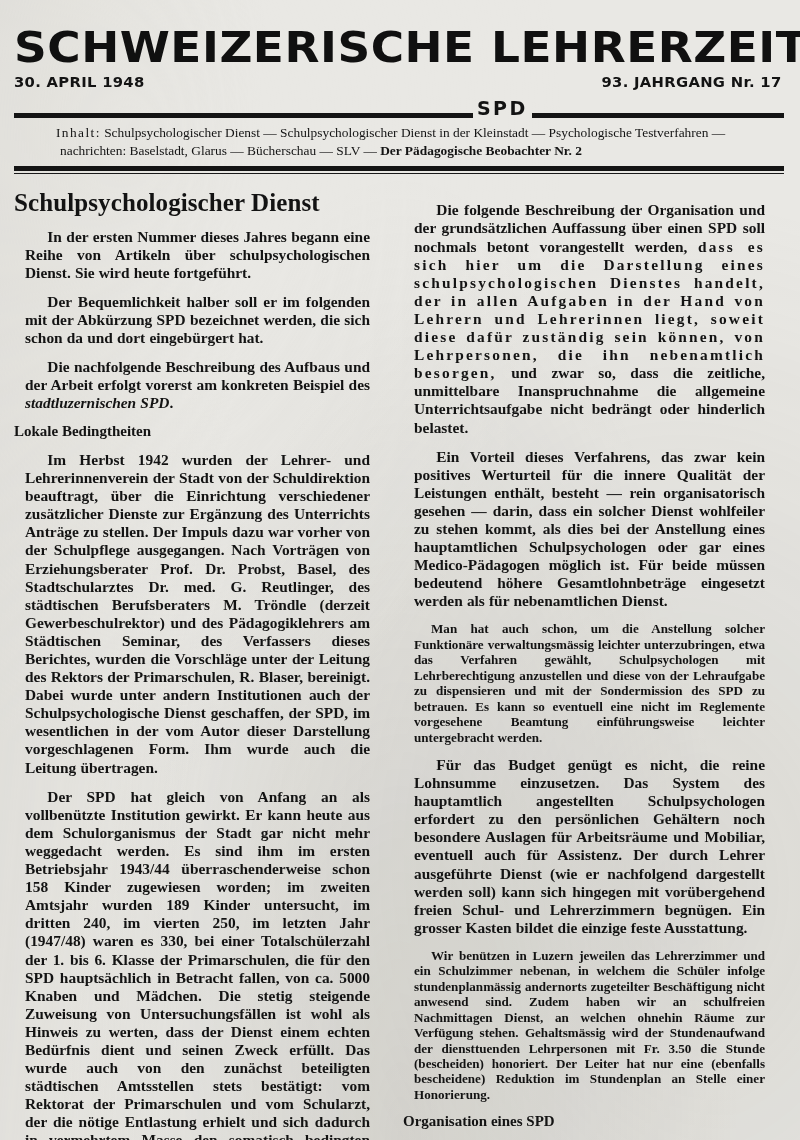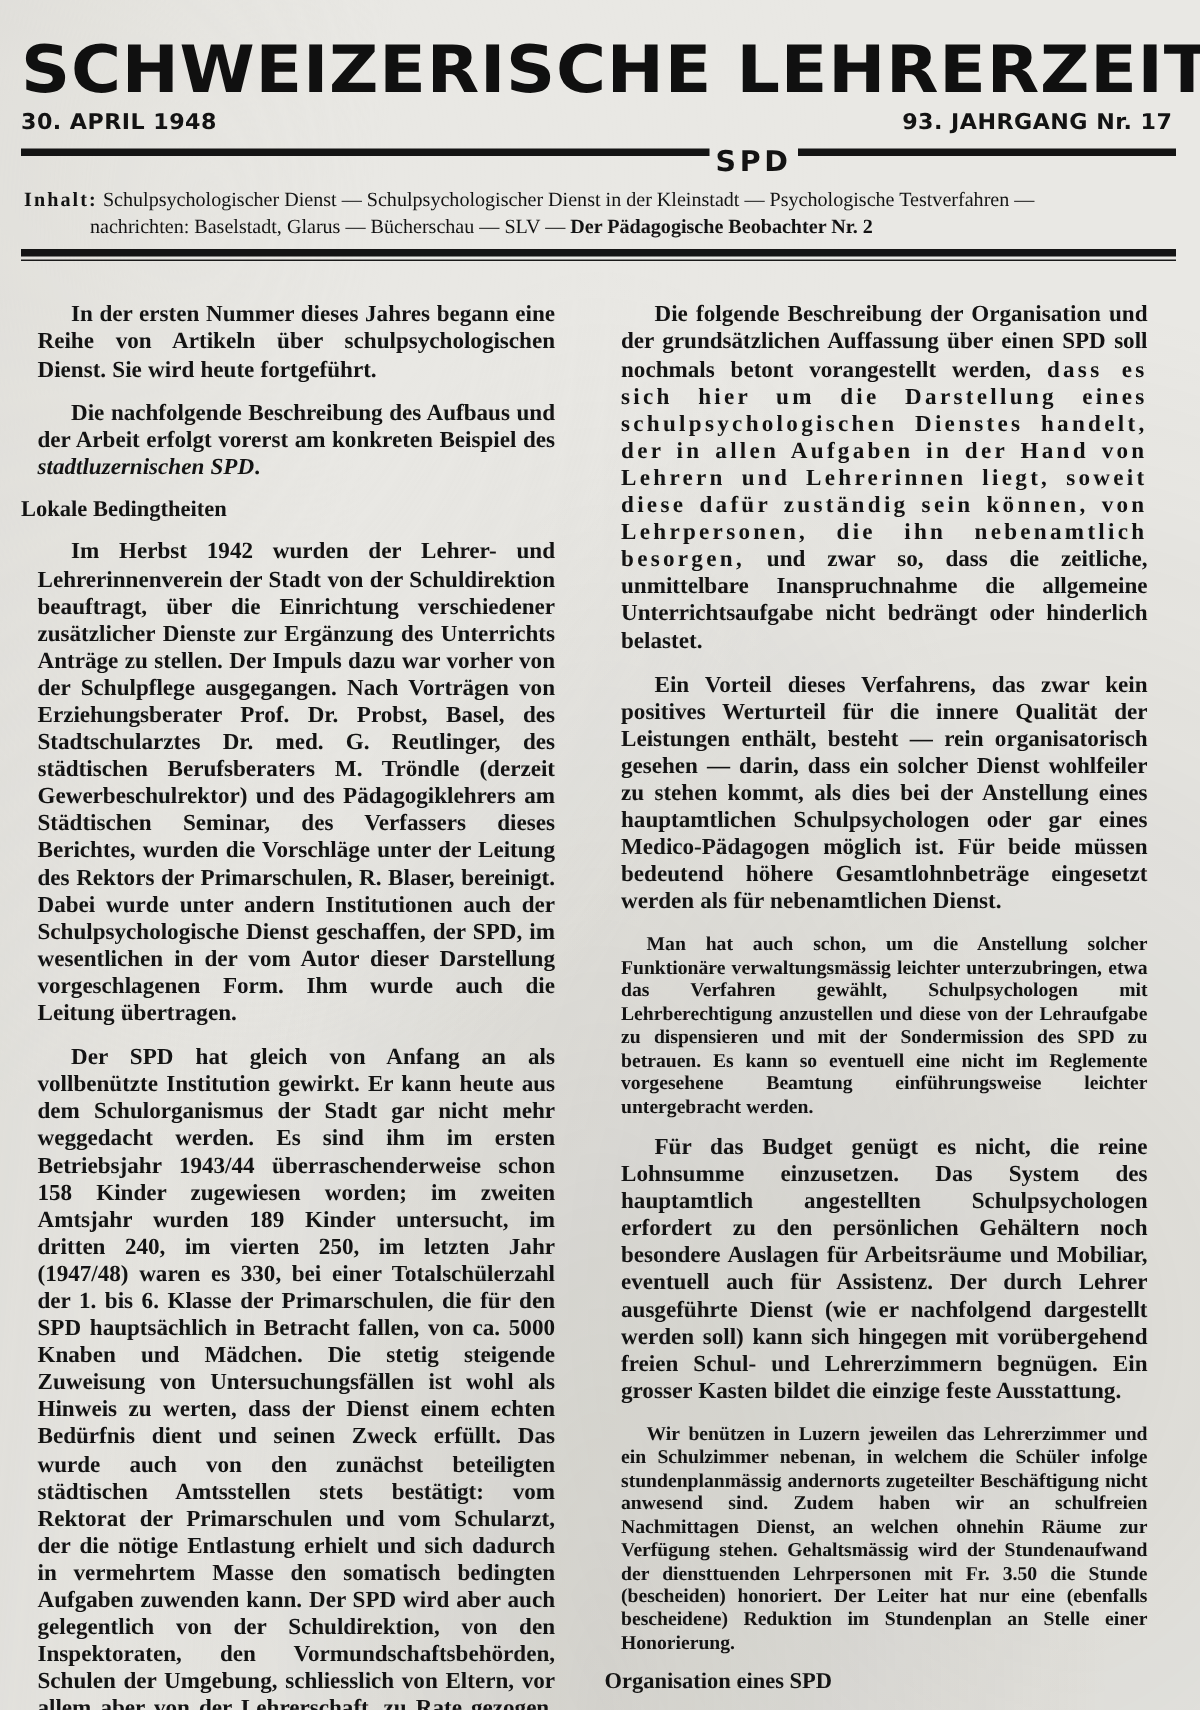--- a/index.html
+++ b/index.html
@@ -47,21 +47,21 @@
     letter-spacing:.3px;
     margin-top:9px;
     padding-right:4px;
     gap:16px;
   }
   .issue-date{transform:scaleX(1.02);transform-origin:left center;}
   .issue-vol{transform:scaleX(1.02);transform-origin:right center;}
 
   
   .spd-rule{
-    display:flex;align-items:flex-start;
+    display:flex;align-items:flex-end;
     margin-top:10px;
     padding-right:2px;
   }
   .spd-rule .bar{
     flex:1 1 auto;height:5px;background:#141414;
     box-shadow:0 0 0 0 #000;
   }
   .spd-rule .bar.left{flex-grow:1.82;}
   .spd-rule .bar.right{flex-grow:1;}
   .spd-rule .spd-word{
@@ -71,21 +71,21 @@
   }
 
   
   .contents{
     font-size:13.4px;
     line-height:1.30;
     margin-top:6px;
     padding:0 6px 0 2px;
     text-align:justify;
   }
-  .contents .label{font-weight:bold;letter-spacing:1.4px;}
+  .contents .label{font-weight:normal;letter-spacing:1.4px;margin-left:40px;}
   .contents .ln{display:block;}
   .contents .ln.indent{padding-left:44px;}
   .contents .bold{font-weight:bold;}
 
   .rule-thick{
     height:4.5px;background:#141414;margin-top:7px;margin-right:2px;
   }
   .rule-thin{
     height:1.2px;background:#1a1a1a;margin-top:2.5px;margin-right:2px;
   }
@@ -161,21 +161,23 @@
     <span class="ln"><span class="label">Inhalt:</span> <span>Schulpsychologischer Dienst — Schulpsychologischer Dienst in der Kleinstadt — Psychologische Testverfahren —</span></span>
     <span class="ln indent"><span>nachrichten: Baselstadt, Glarus — Bücherschau  — SLV — </span><span class="bold">Der Pädagogische Beobachter Nr. 2</span></span>
   </div>
 
   <div class="rule-thick"></div>
   <div class="rule-thin"></div>
 
   <div class="columns">
 
     <div class="col left">
+      <h1 class="article-title">Schulpsychologischer Dienst</h1>
       <p>In der ersten Nummer dieses Jahres begann eine Reihe von Artikeln über schulpsychologischen Dienst. Sie wird heute fortgeführt.</p>
+      <p>Der Bequemlichkeit halber soll er im folgenden mit der Abkürzung SPD bezeichnet werden, die sich schon da und dort eingebürgert hat.</p>
       <p><span>Die nachfolgende Beschreibung des Aufbaus und der Arbeit erfolgt vorerst am konkreten Beispiel des </span><span class="ital">stadtluzernischen SPD</span><span>.</span></p>
       <h2 class="section-title">Lokale Bedingtheiten</h2>
       <p>Im Herbst 1942 wurden der Lehrer- und Lehrerinnenverein der Stadt von der Schuldirektion beauftragt, über die Einrichtung verschiedener zusätzlicher Dienste zur Ergänzung des Unterrichts Anträge zu stellen. Der Impuls dazu war vorher von der Schulpflege ausgegangen. Nach Vorträgen von Erziehungsberater Prof. Dr. Probst, Basel, des Stadtschularztes Dr. med. G. Reutlinger, des städtischen Berufsberaters M. Tröndle (derzeit Gewerbeschulrektor) und des Pädagogiklehrers am Städtischen Seminar, des Verfassers dieses Berichtes, wurden die Vorschläge unter der Leitung des Rektors der Primarschulen, R. Blaser, bereinigt. Dabei wurde unter andern Institutionen auch der Schulpsychologische Dienst geschaffen, der SPD, im wesentlichen in der vom Autor dieser Darstellung vorgeschlagenen Form. Ihm wurde auch die Leitung übertragen.</p>
       <p><span>Der SPD hat gleich von Anfang an als vollbenützte Institution gewirkt. Er kann heute aus dem Schulorganismus der Stadt gar nicht mehr weggedacht werden. Es sind ihm im ersten Betriebsjahr 1943/44 überraschenderweise schon 158 Kinder zugewiesen worden; im zweiten Amtsjahr wurden 189 Kinder untersucht, im dritten 240, im vierten 250, im letzten Jahr (1947/48) waren es 330, bei einer Totalschülerzahl der 1. bis 6. Klasse der Primarschulen, die für den SPD hauptsächlich in Betracht fallen, von ca. 5000 Knaben und Mädchen. Die stetig steigende Zuweisung von Untersuchungsfällen ist wohl als Hinweis zu werten, dass der Dienst einem echten Bedürfnis dient und seinen Zweck erfüllt. Das wurde auch von den zunächst beteiligten städtischen Amtsstellen stets bestätigt: vom Rektorat der Primarschulen und vom Schularzt, der die nötige Entlastung erhielt und sich dadurch in vermehrtem Masse den somatisch bedingten Aufgaben zuwenden kann. Der SPD wird aber auch gelegentlich von der Schuldirektion, von den Inspektoraten, den Vormundschaftsbehörden, Schulen der Umgebung, schliesslich von Eltern, vor allem aber von der Lehrerschaft, zu Rate gezogen. Der Dienst wurde durch das neue, vom kantonalen Erziehungsrat am 10. Oktober 1947 genehmigte </span></p>
 
     </div>
 
     <div class="col right">
       <p><span>Die folgende Beschreibung der Organisation und der grundsätzlichen Auffassung über einen SPD soll nochmals betont vorangestellt werden, </span><span class="sperr">dass es sich hier um die Darstellung eines schulpsychologischen Dienstes handelt, der in allen Aufgaben in der Hand von Lehrern und Lehrerinnen liegt, soweit diese dafür zuständig sein können, von Lehrpersonen, die ihn nebenamtlich besorgen,</span><span> und zwar so, dass die zeitliche, unmittelbare Inanspruchnahme die allgemeine Unterrichtsaufgabe nicht bedrängt oder hinderlich belastet.</span></p>
       <p>Ein Vorteil dieses Verfahrens, das zwar kein positives Werturteil für die innere Qualität der Leistungen enthält, besteht — rein organisatorisch gesehen — darin, dass ein solcher Dienst wohlfeiler zu stehen kommt, als dies bei der Anstellung eines hauptamtlichen Schulpsychologen oder gar eines Medico-Pädagogen möglich ist. Für beide müssen bedeutend höhere Gesamtlohnbeträge eingesetzt werden als für nebenamtlichen Dienst.</p>

